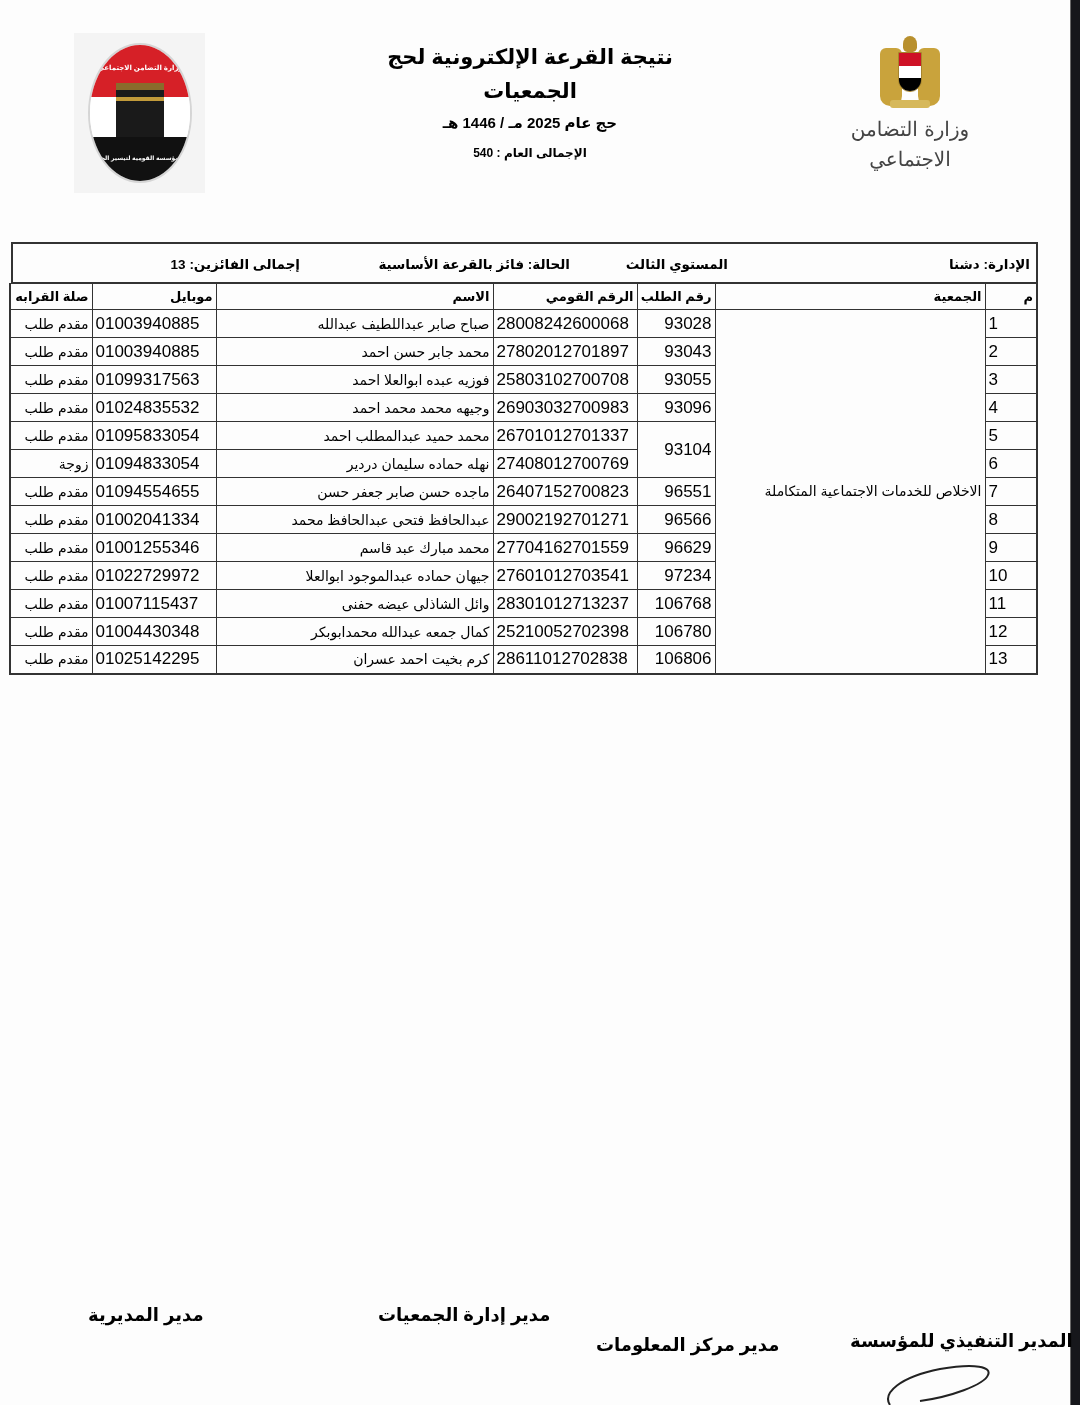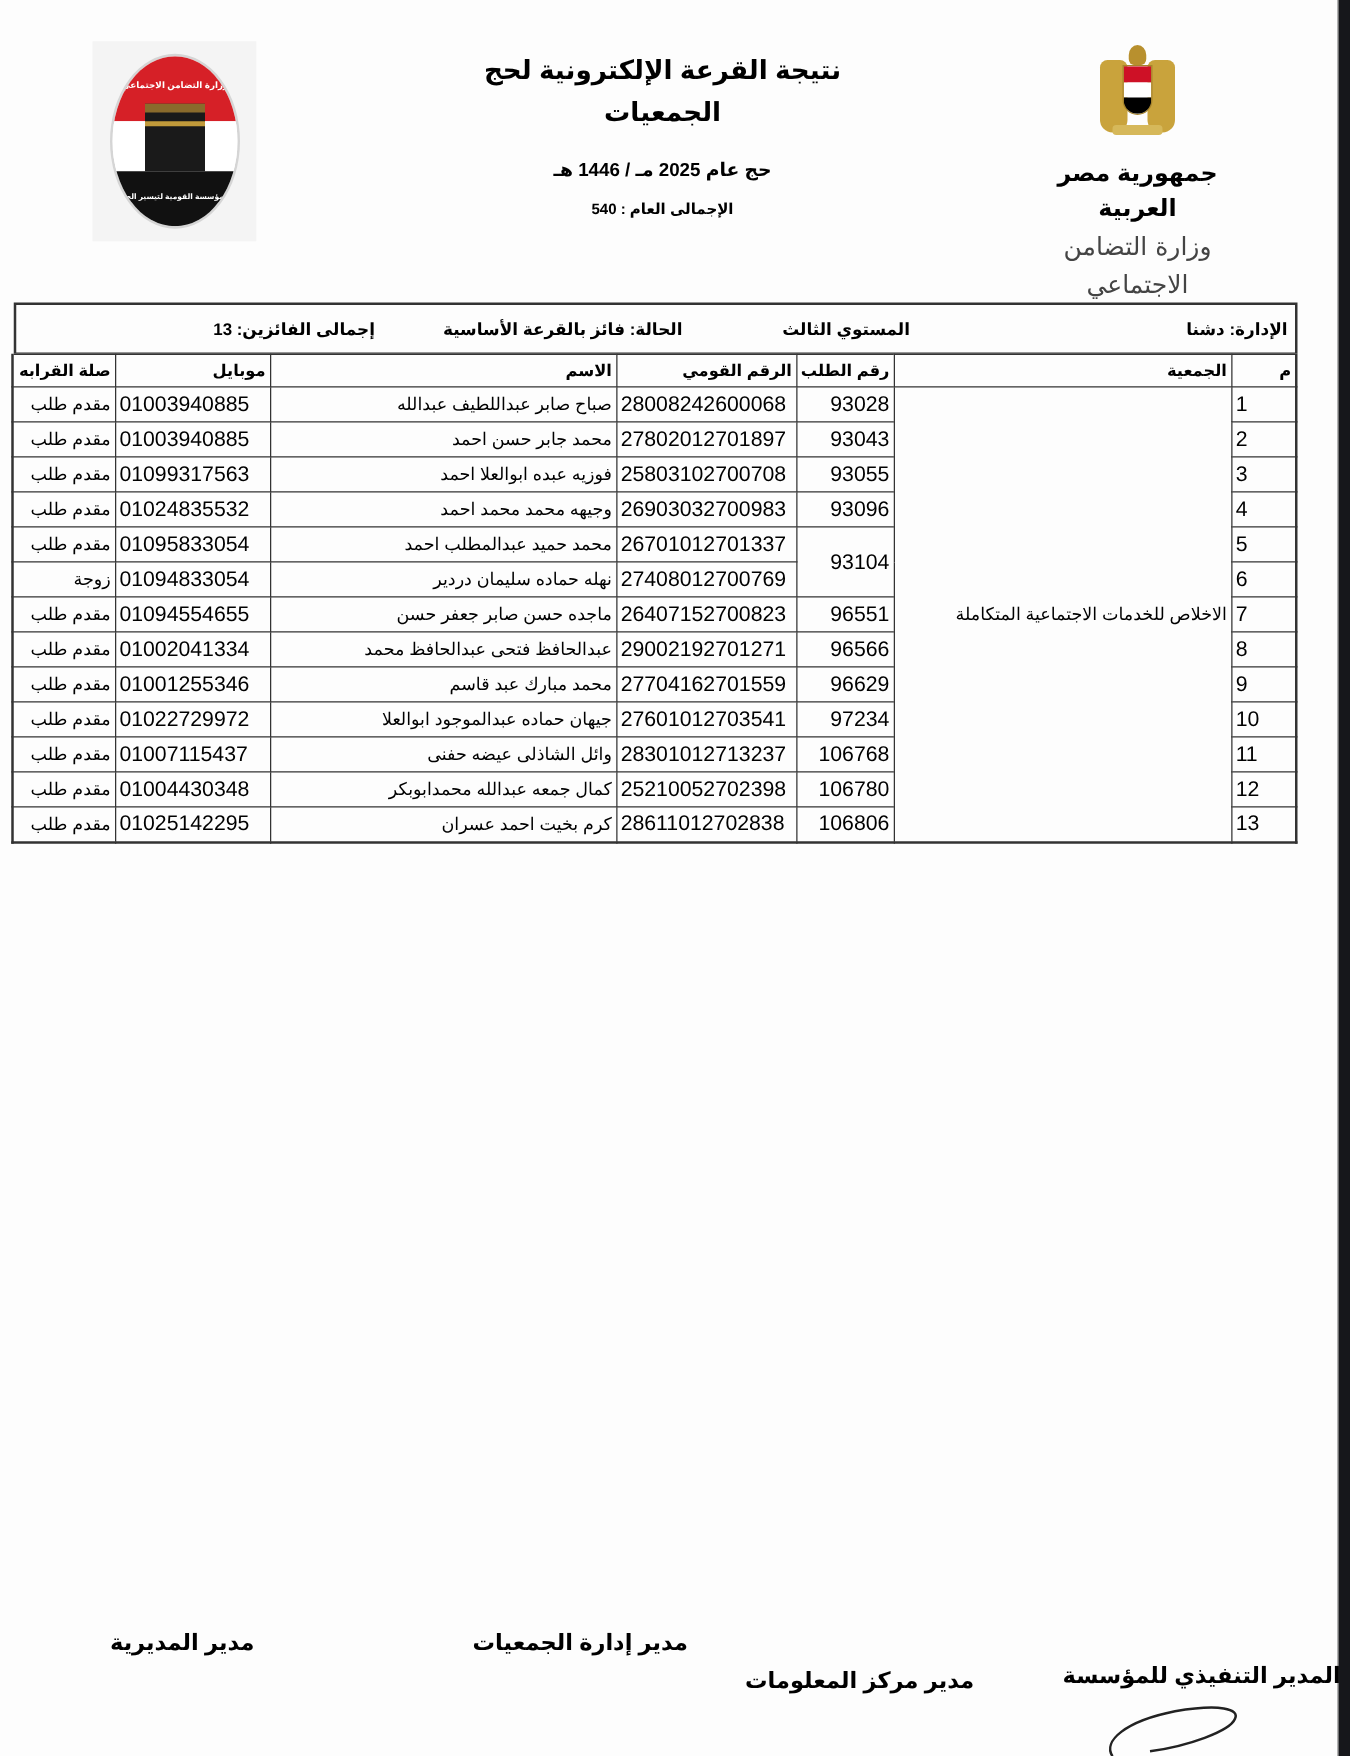--- a/index.html
+++ b/index.html
@@ -16,42 +16,42 @@
   .logo-left .band-white { position: absolute; left: 0; top: 38%; width: 100%; height: 30%; background: #fff; }
   .logo-left .band-black { position: absolute; left: 0; top: 68%; width: 100%; height: 32%; background: #111; }
   .logo-left .kaaba { position: absolute; left: 26%; top: 28%; width: 48%; height: 40%; background: #1a1a1a; border-top: 7px solid #8a6b2c; }
   .logo-left .kaaba-gold { position: absolute; left: 0; top: 7px; width: 100%; height: 4px; background: #c19a3a; }
   .logo-left .txt { position: absolute; width: 100%; text-align: center; font-size: 7px; color: #fff; font-weight: bold; }
   .logo-left .txt.top { top: 14%; }
   .logo-left .txt.bot { top: 80%; font-size: 6px; }
 
   .header-center { position: absolute; left: 340px; top: 40px; width: 380px; text-align: center; direction: rtl; }
   .h-title { font-size: 21px; font-weight: bold; line-height: 34px; }
-  .h-year { font-size: 15px; font-weight: bold; line-height: 22px; margin-top: 18px; }
+  .h-year { font-size: 15px; font-weight: bold; line-height: 22px; margin-top: 4px; }
   .h-dir { font-size: 19px; font-weight: bold; line-height: 30px; }
   .h-total { font-size: 12px; font-weight: bold; line-height: 34px; margin-top: 2px; }
 
   .logo-right { position: absolute; left: 815px; top: 36px; width: 190px; height: 170px; direction: rtl; text-align: center; }
   .eagle { position: relative; margin: 0 auto; width: 60px; height: 78px; }
   .eagle .wing { position: absolute; top: 12px; width: 22px; height: 58px; background: #c9a33c; border-radius: 6px 6px 10px 10px; }
   .eagle .wing.l { left: 0; } .eagle .wing.r { right: 0; }
   .eagle .head { position: absolute; left: 23px; top: 0; width: 14px; height: 16px; background: #b8902e; border-radius: 50% 50% 30% 30%; }
   .eagle .shield { position: absolute; left: 18px; top: 16px; width: 24px; height: 40px; border-radius: 0 0 12px 12px; overflow: hidden; border: 1px solid #a7842c; }
   .eagle .shield span { display: block; height: 33.33%; }
   .eagle .scroll { position: absolute; left: 10px; top: 64px; width: 40px; height: 8px; background: #d6b85a; border-radius: 3px; }
   .rep-name { font-size: 19px; font-weight: bold; line-height: 28px; margin-top: 12px; }
   .ministry { font-family: "DejaVu Serif", serif; font-size: 20px; color: #444; line-height: 30px; }
 
   
   .tbl-wrap { position: absolute; left: 11px; top: 242px; width: 1027px; direction: rtl; }
   .info-bar { position: relative; height: 41px; border: 2px solid #333; border-bottom: 1px solid #333; font-size: 13.5px; font-weight: bold; }
   .info-bar span { position: absolute; top: 12px; white-space: nowrap; }
   .info-admin { right: 6px; }
   .info-level { right: 308px; }
-  .info-status { right: 490px; }
+  .info-status { right: 466px; }
   .info-total { right: 736px; }
 
   table { width: 1027px; border-collapse: collapse; table-layout: fixed; border: 2px solid #333; border-top: none; }
   th, td { border: 1px solid #333; height: 28px; padding: 0 3px; white-space: nowrap; overflow: hidden; }
   th { font-size: 13px; font-weight: bold; text-align: right; height: 26px; }
   td { font-size: 17px; }
   .c-m { width: 52px; }
   .c-assoc { width: 270px; }
   .c-req { width: 78px; }
   .c-nid { width: 144px; }
@@ -104,21 +104,20 @@
     <div class="wing l"></div>
     <div class="wing r"></div>
     <div class="head"></div>
     <div class="shield">
       <span style="background:#ce1126"></span>
         <span style="background:#ffffff"></span>
         <span style="background:#000000"></span>
     </div>
     <div class="scroll"></div>
   </div>
-  <div class="rep-name">جمهورية مصر العربية</div>
   <div class="ministry">وزارة التضامن الاجتماعي</div>
 </div>
 
 <div class="tbl-wrap">
   <div class="info-bar">
     <span class="info-admin">الإدارة:  دشنا</span>
     <span class="info-level">المستوي الثالث</span>
     <span class="info-status">الحالة:  فائز بالقرعة الأساسية</span>
     <span class="info-total">إجمالى الفائزين:  13</span>
   </div>

